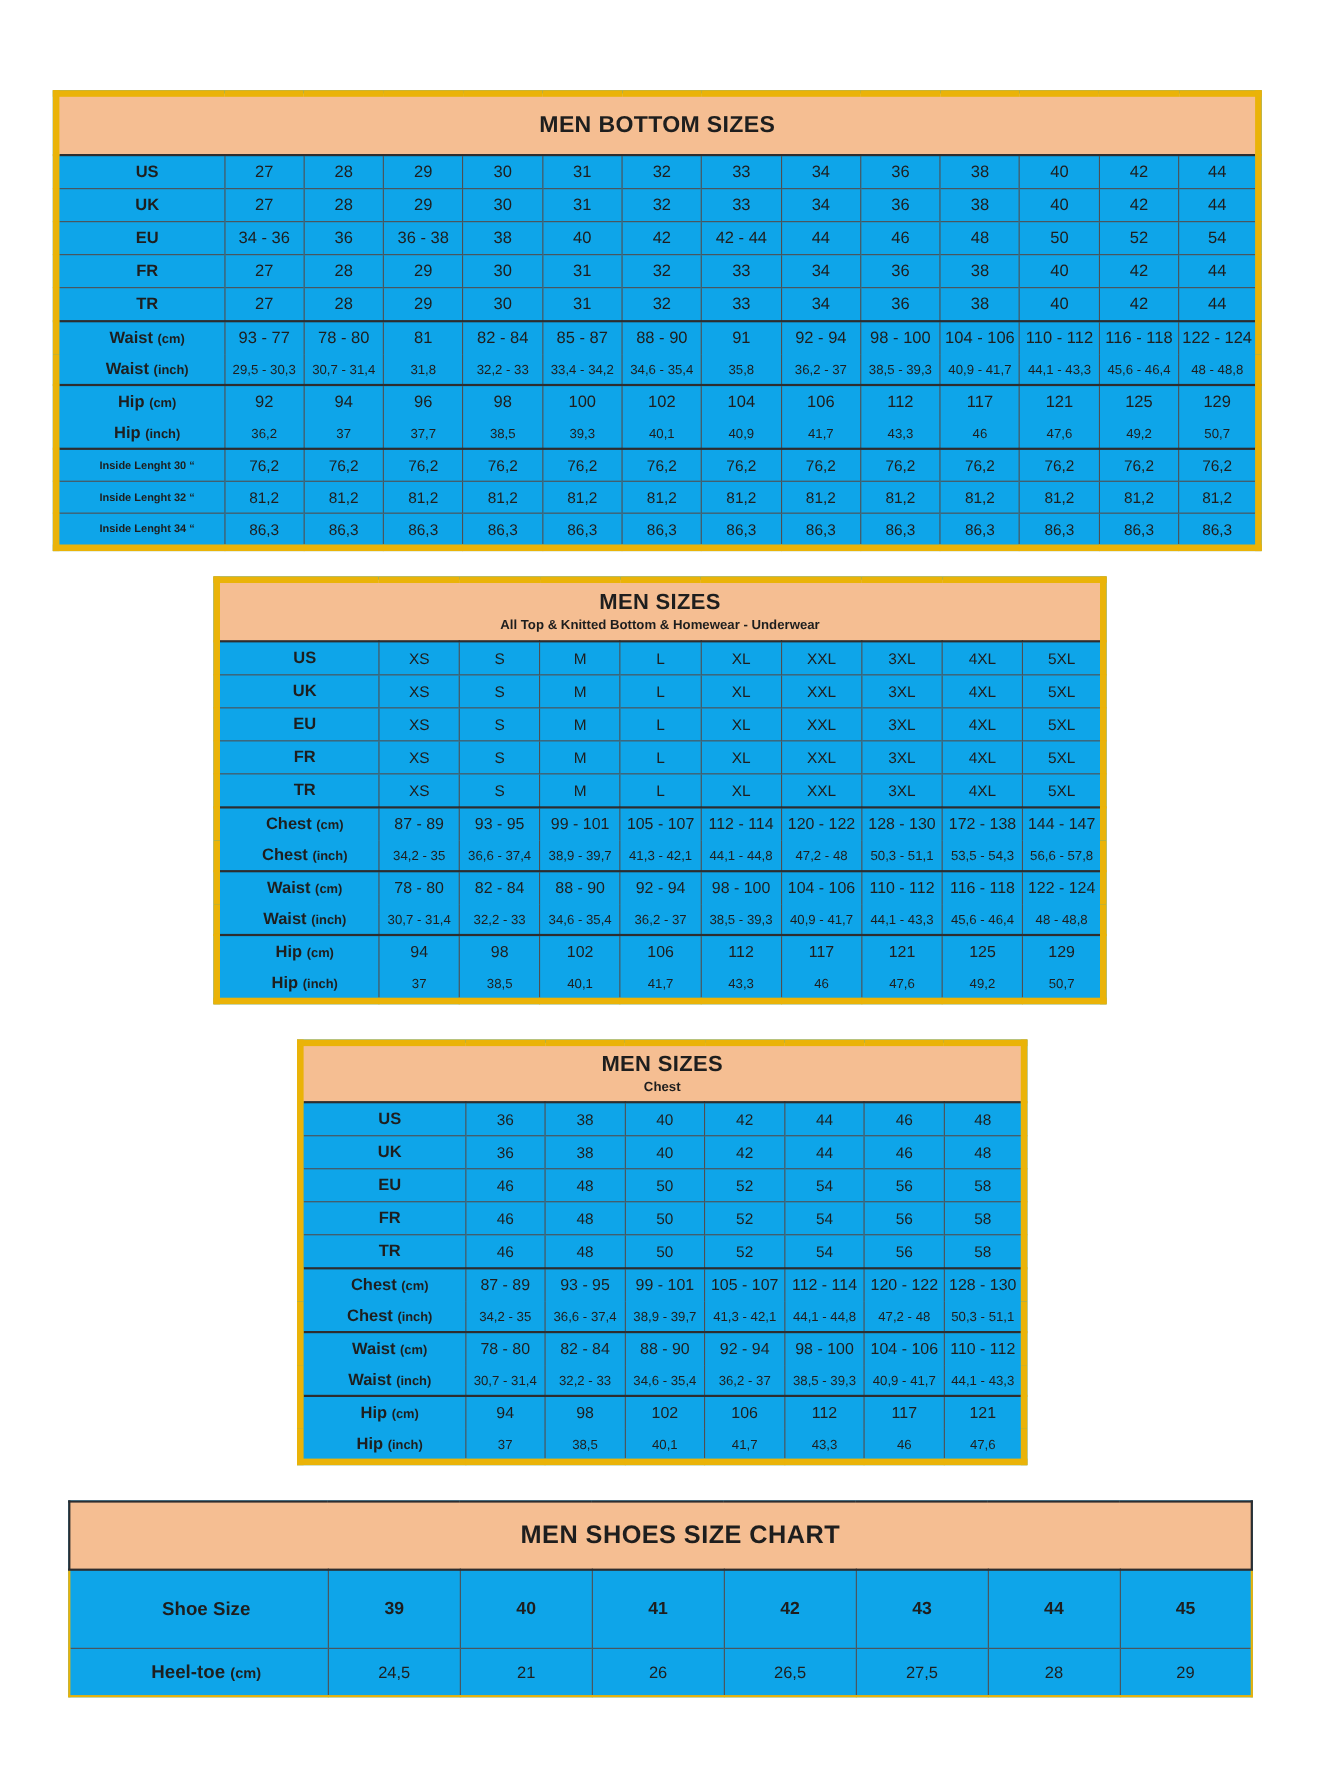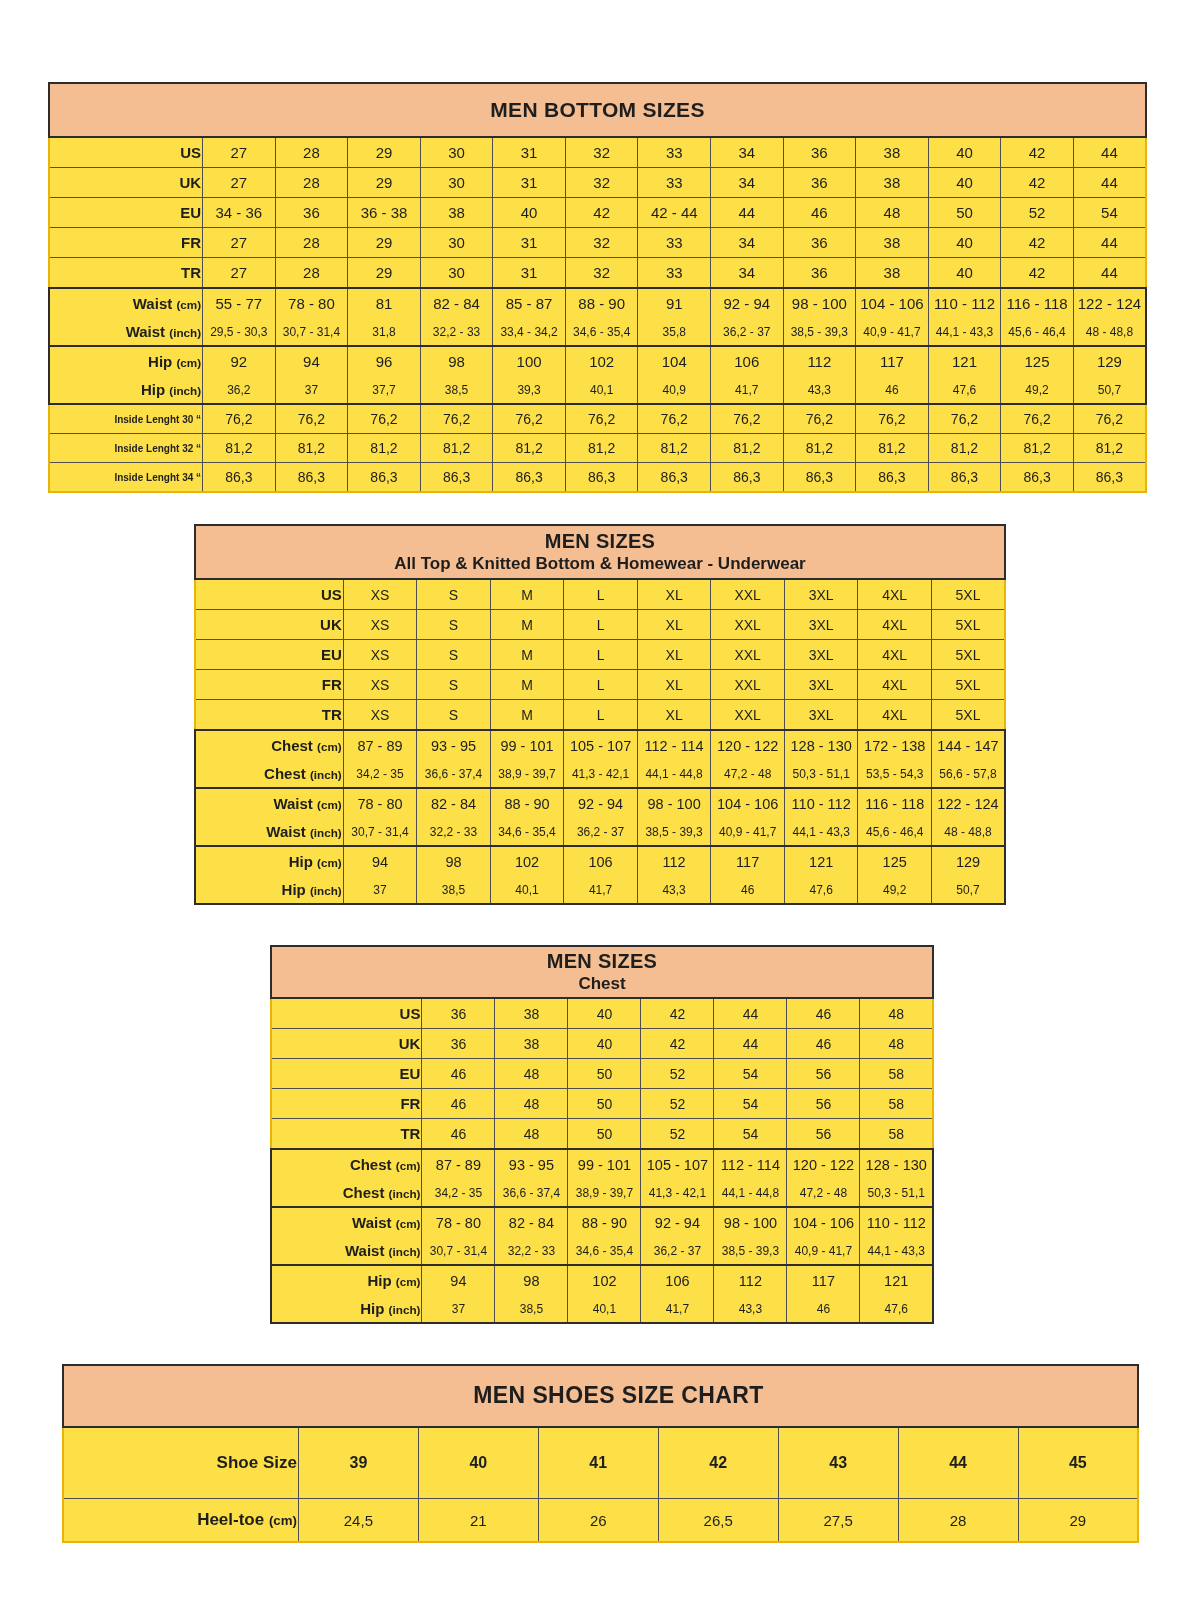--- a/index.html
+++ b/index.html
@@ -8,53 +8,53 @@
     width: 1200px;
     height: 1605px;
     background: #ffffff;
     font-family: "Liberation Sans", sans-serif;
     color: #1e1e1e;
   }
   table.size-table {
     position: absolute;
     border-collapse: collapse;
     table-layout: fixed;
-    border: 2px solid #eab308;
-    background: #fde047;
+    border: 6px solid #eab308;
+    background: #0ea5e9;
   }
   table.size-table thead th.band {
     background: #F5BE92;
     border: 2px solid #2d2d2f;
     text-align: center;
     vertical-align: middle;
     padding: 0;
   }
   .band-title {
     font-weight: bold;
     letter-spacing: 0.3px;
     line-height: 1.12;
   }
   .band-subtitle {
     font-weight: bold;
-    font-size: 17px;
+    font-size: 12px;
     margin-top: 1px;
   }
   table.size-table tbody.group { border: 2px solid #2d2d2f; }
   table.size-table tbody.group.thin { border-width: 1px; border-color: #4f4f51; }
   table.size-table td {
     border-left: 1px solid #4f4f51;
     border-right: 1px solid #4f4f51;
     text-align: center;
     vertical-align: middle;
     padding: 0 1px;
     overflow: hidden;
     white-space: nowrap;
   }
   table.size-table td.label-cell {
-    text-align: right;
+    text-align: center;
     padding-left: 11px;
     font-weight: bold;
   }
   .unit { font-size: 0.78em; }
 
   
   #t0 { left: 48px; top: 82px; width: 1099px; }
   #t0 thead th.band { height: 52px; }
   #t0 .band-title { font-size: 21px; }
   #t0 .row-size td { height: 29px; font-size: 15px; }
@@ -204,21 +204,21 @@
           <td class="val">36</td>
           <td class="val">38</td>
           <td class="val">40</td>
           <td class="val">42</td>
           <td class="val">44</td>
         </tr>
       </tbody>
       <tbody class="group">
         <tr class="row-cm">
           <td class="label-cell"><span>Waist</span> <span class="unit">(cm)</span></td>
-          <td class="val">55 - 77</td>
+          <td class="val">93 - 77</td>
           <td class="val">78 - 80</td>
           <td class="val">81</td>
           <td class="val">82 - 84</td>
           <td class="val">85 - 87</td>
           <td class="val">88 - 90</td>
           <td class="val">91</td>
           <td class="val">92 - 94</td>
           <td class="val">98 - 100</td>
           <td class="val">104 - 106</td>
           <td class="val">110 - 112</td>

